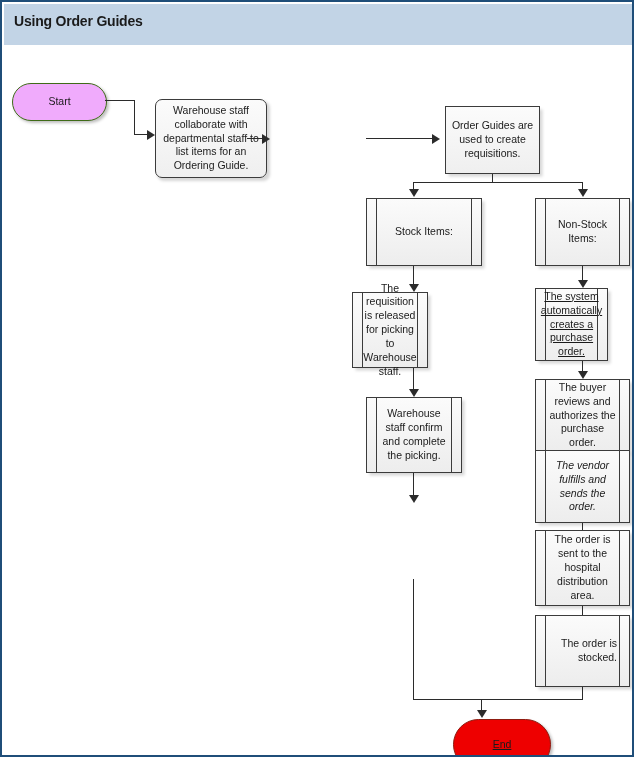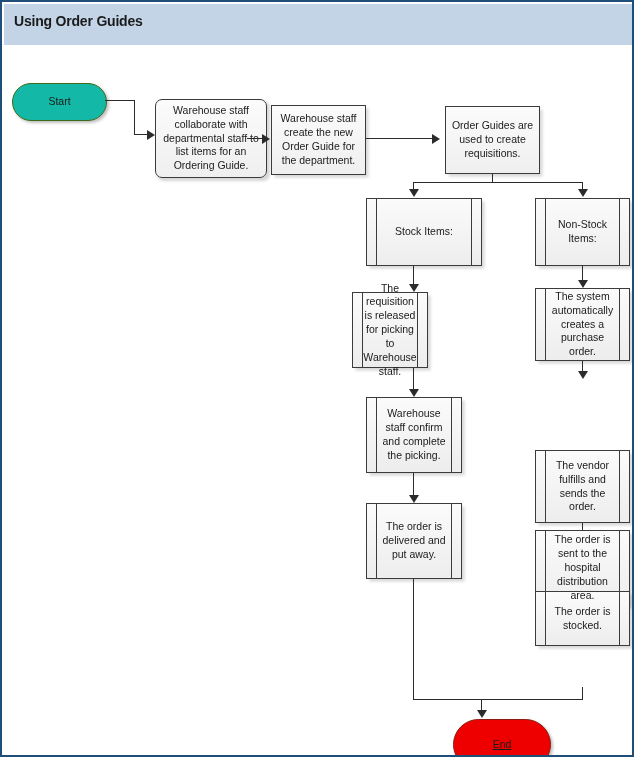--- a/index.html
+++ b/index.html
@@ -54,21 +54,21 @@
     align-items: center;
     justify-content: center;
     text-align: center;
     font-size: 10.5px;
     line-height: 1.32;
     color: #1a1a1a;
   }
   .terminator {
     border-radius: 999px;
     border: 1.3px solid #3f6b18;
-    background: #14b8a6;
+    background: #f0abfc;
     box-shadow: 2px 2px 3px rgba(0,0,0,0.25);
     font-size: 10.5px;
   }
   .terminator.end {
     border: 1.3px solid #8e1b10;
     background: #ee0000;
   }
   .process {
     border: 1.1px solid #3b3b3b;
     background: linear-gradient(180deg, #fbfbfb 0%, #efefef 100%);
@@ -142,23 +142,20 @@
     <div class="edge h" style="left:130px; top:89px; width:16px;"></div>
     <div class="arrow right" style="left:143px; top:85px;"></div>
 
     <div class="node process" style="left:151px; top:54px; width:112px; height:79px;border-radius:7px;">
       <span class="txt">Warehouse staff collaborate with departmental staff to list items for an Ordering Guide.</span>
     </div>
 
     <div class="edge h" style="left:243px; top:93px; width:17px;"></div>
     <div class="arrow right" style="left:258px; top:89px;"></div>
 
-    <div class="node process" style="left:267px; top:60px; width:95px; height:70px;">
-      <span class="txt">Warehouse staff create the new Order Guide for the department.</span>
-    </div>
 
     <div class="edge h" style="left:362px; top:93px; width:68px;"></div>
     <div class="arrow right" style="left:428px; top:89px;"></div>
 
     <div class="node process" style="left:441px; top:61px; width:95px; height:68px;">
       <span class="txt">Order Guides are used to create requisitions.</span>
     </div>
 
     <div class="edge v" style="left:488px; top:129px; height:9px;"></div>
     <div class="edge h" style="left:409px; top:137px; width:170px;"></div>
@@ -181,57 +178,57 @@
     <div class="edge v" style="left:409px; top:323px; height:24px;"></div>
     <div class="arrow down" style="left:405px; top:344px;"></div>
 
     <div class="node predef" style="left:362px; top:352px; width:96px; height:76px;">
       <span class="txt">Warehouse staff confirm and complete the picking.</span>
     </div>
 
     <div class="edge v" style="left:409px; top:428px; height:25px;"></div>
     <div class="arrow down" style="left:405px; top:450px;"></div>
 
-    <div class="node predef" style="left:362px; top:458px; width:96px; height:76px;">
-      <span class="txt">The order is delivered and put away.</span>
-    </div>
 
     <div class="node predef" style="left:531px; top:153px; width:95px; height:68px;">
       <span class="txt">Non-Stock Items:</span>
     </div>
 
     <div class="edge v" style="left:578px; top:221px; height:17px;"></div>
     <div class="arrow down" style="left:574px; top:235px;"></div>
 
-    <div class="node predef" style="left:531px; top:243px; width:95px; height:73px;">
+    <div class="node predef" style="left:531px; top:243px; width:73px; height:73px;text-decoration:underline;">
       <span class="txt">The system automatically creates a purchase order.</span>
     </div>
 
     <div class="edge v" style="left:578px; top:316px; height:13px;"></div>
     <div class="arrow down" style="left:574px; top:326px;"></div>
 
+    <div class="node predef" style="left:531px; top:334px; width:95px; height:73px;">
+      <span class="txt">The buyer reviews and authorizes the purchase order.</span>
+    </div>
 
     <div class="edge v" style="left:578px; top:407px; height:13px;"></div>
     <div class="arrow down" style="left:574px; top:417px;"></div>
 
-    <div class="node predef" style="left:531px; top:405px; width:95px; height:73px;">
+    <div class="node predef" style="left:531px; top:405px; width:95px; height:73px;font-style:italic;">
       <span class="txt">The vendor fulfills and sends the order.</span>
     </div>
 
     <div class="edge v" style="left:578px; top:478px; height:13px;"></div>
     <div class="arrow down" style="left:574px; top:488px;"></div>
 
     <div class="node predef" style="left:531px; top:485px; width:95px; height:76px;">
       <span class="txt">The order is sent to the hospital distribution area.</span>
     </div>
 
     <div class="edge v" style="left:578px; top:561px; height:13px;"></div>
     <div class="arrow down" style="left:574px; top:571px;"></div>
 
-    <div class="node predef" style="left:531px; top:546px; width:95px; height:55px;">
+    <div class="node predef" style="left:531px; top:570px; width:95px; height:72px;text-align:right;">
       <span class="txt">The order is stocked.</span>
     </div>
 
     <div class="edge v" style="left:409px; top:534px; height:121px;"></div>
     <div class="edge v" style="left:578px; top:642px; height:13px;"></div>
     <div class="edge h" style="left:409px; top:654px; width:170px;"></div>
     <div class="edge v" style="left:477px; top:654px; height:14px;"></div>
     <div class="arrow down" style="left:473px; top:665px;"></div>
 
     <div class="node terminator end" style="left:449px; top:674px; width:98px; height:51px;text-decoration:underline;">

